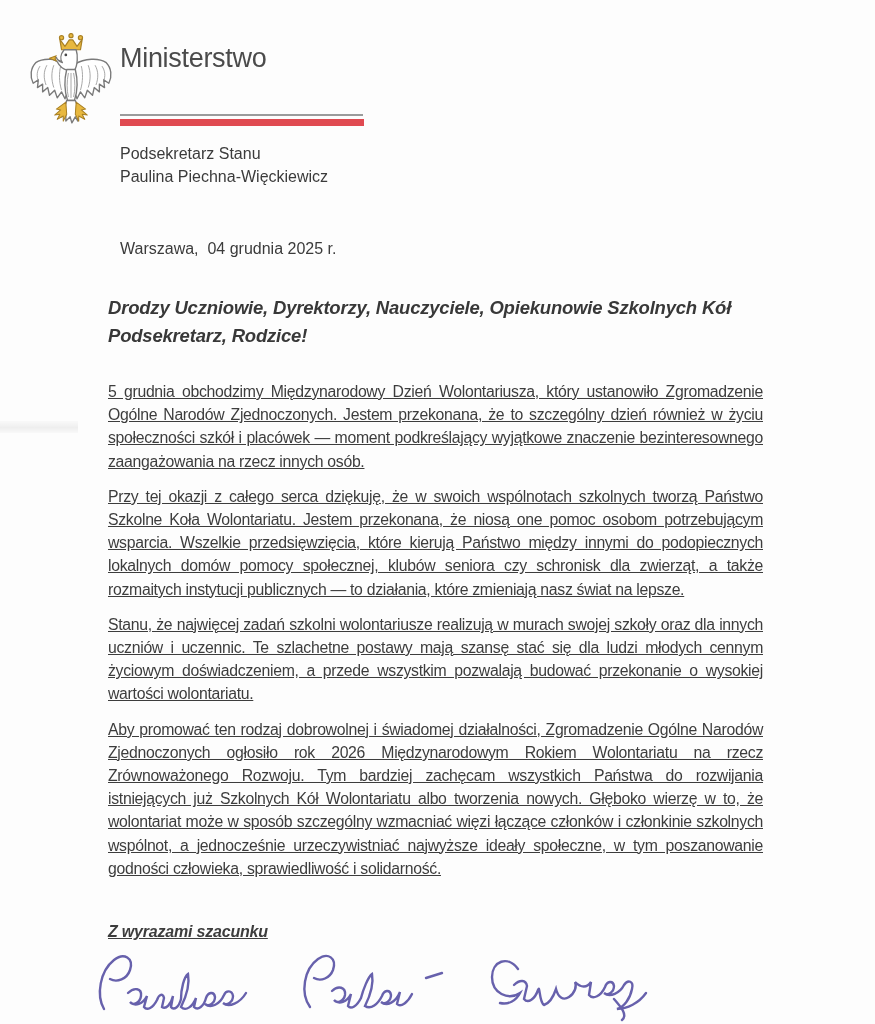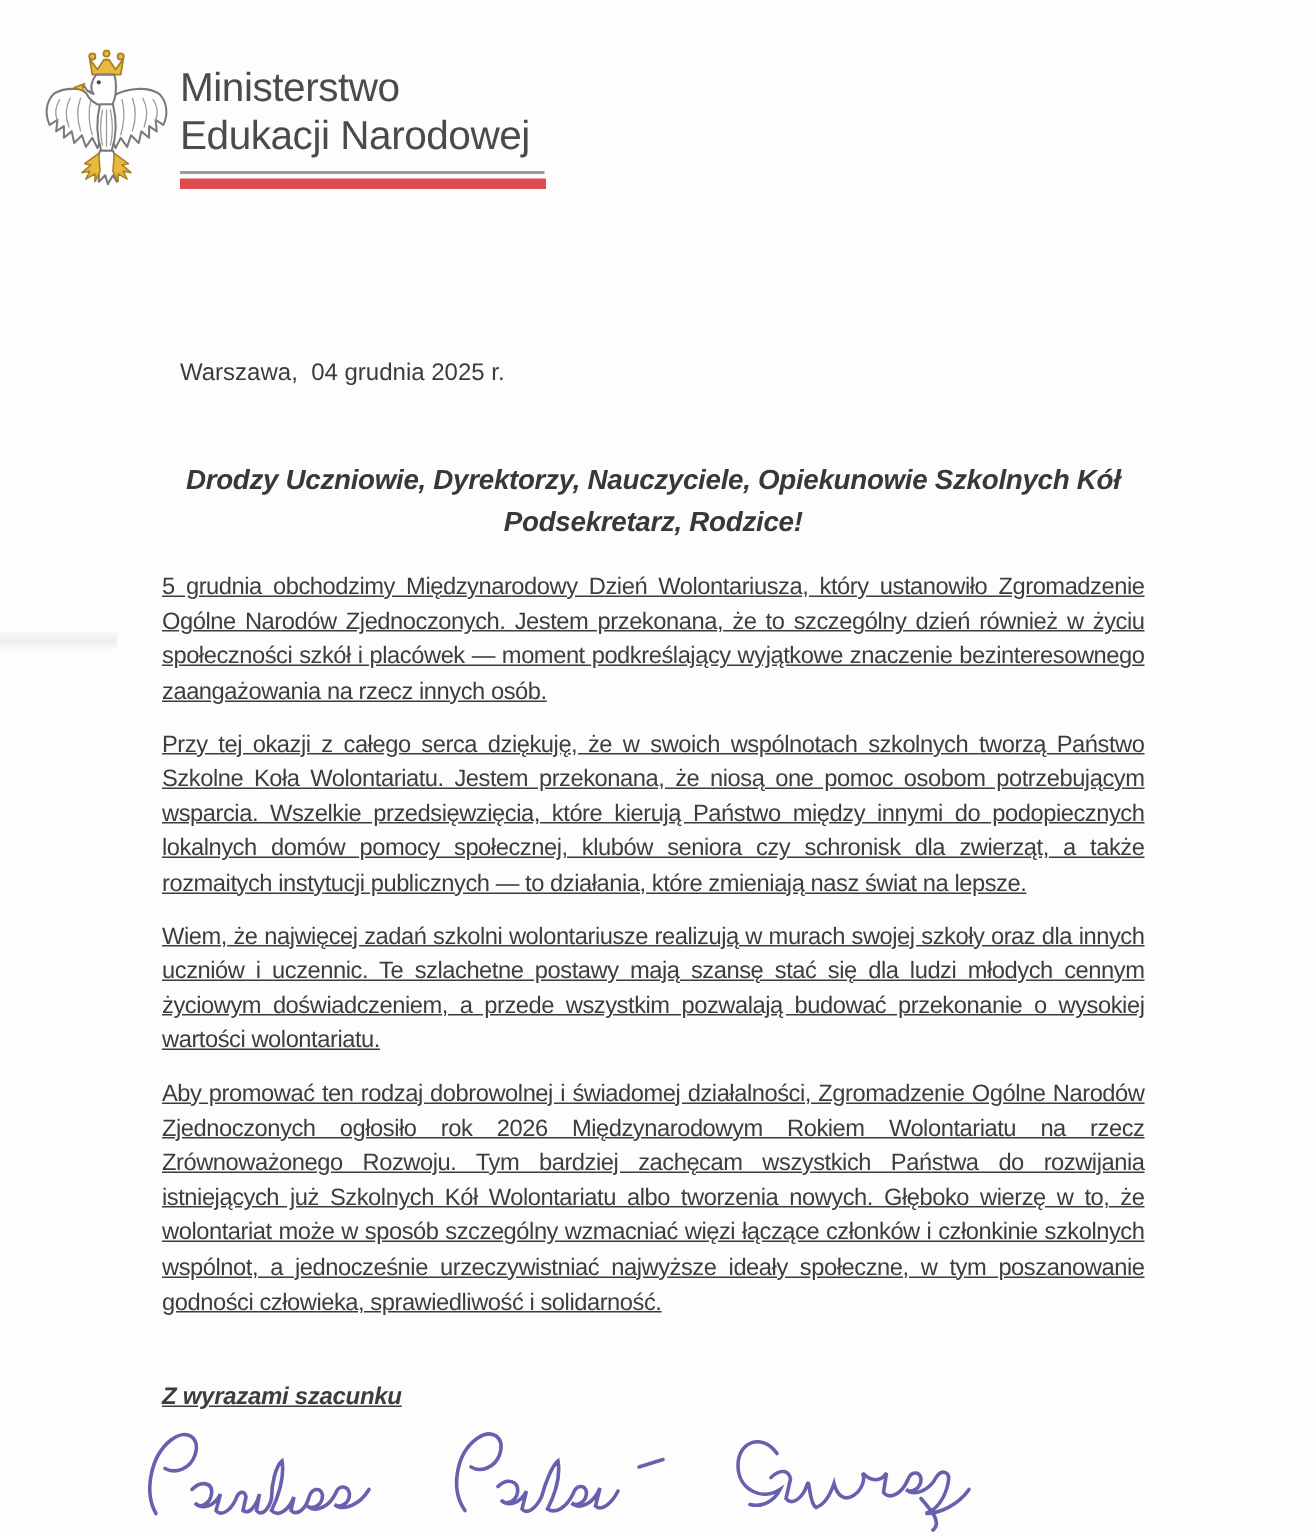--- a/index.html
+++ b/index.html
@@ -34,22 +34,22 @@
     position:absolute; left:120px; top:142px;
     font-size:16px; line-height:23px; color:#3b3b3b;
   }
   .official span { display:block; white-space:nowrap; }
   
   .dateline {
     position:absolute; left:120px; top:240px;
     font-size:16px; color:#3b3b3b; white-space:pre;
   }
   .salutation {
-    position:absolute; left:108px; top:306px; width:655px;
-    text-align:center; font-weight:bold; font-style:italic;
+    position:absolute; left:108px; top:294px; width:655px;
+    text-align:left; font-weight:bold; font-style:italic;
     font-size:18.5px; line-height:28px; color:#383838;
     letter-spacing:-0.2px;
   }
   .salutation span { display:block; white-space:nowrap; }
   .letter-body {
     position:absolute; left:108px; top:380px; width:655px;
     font-size:15.8px; line-height:23.2px; letter-spacing:-0.3px;
     color:#3d3d3d; text-align:justify;text-decoration:underline;
   }
   .letter-body p { margin:0 0 12px 0; }
@@ -108,38 +108,41 @@
         <g fill="#e8b83f" stroke="#a98125" stroke-width="1.2">
           <path d="M44,80 L33,88 L38,89 L31,95 L37,94 L34,100 L41,96 L41,102 L45,94 Z"></path>
           <path d="M56,80 L67,88 L62,89 L69,95 L63,94 L66,100 L59,96 L59,102 L55,94 Z"></path>
         </g>
       </g>
     </svg>
   </div>
 
   <div class="ministry-name">
     <span>Ministerstwo</span>
-    <span>Edukacji Narodowej</span>
   </div>
 
   <div class="divider-gray"></div>
   <div class="divider-red"></div>
 
+  <div class="official">
+    <span>Podsekretarz Stanu</span>
+    <span>Paulina Piechna-Więckiewicz</span>
+  </div>
 
   <div class="dateline">Warszawa,  04 grudnia 2025 r.</div>
 
   <div class="salutation">
     <span>Drodzy Uczniowie, Dyrektorzy, Nauczyciele, Opiekunowie Szkolnych Kół</span>
     <span>Podsekretarz, Rodzice!</span>
   </div>
 
   <div class="letter-body">
     <p>5 grudnia obchodzimy Międzynarodowy Dzień Wolontariusza, który ustanowiło Zgromadzenie Ogólne Narodów Zjednoczonych. Jestem przekonana, że to szczególny dzień również w życiu społeczności szkół i placówek — moment podkreślający wyjątkowe znaczenie bezinteresownego zaangażowania na rzecz innych osób.</p>
     <p>Przy tej okazji z całego serca dziękuję, że w swoich wspólnotach szkolnych tworzą Państwo Szkolne Koła Wolontariatu. Jestem przekonana, że niosą one pomoc osobom potrzebującym wsparcia. Wszelkie przedsięwzięcia, które kierują Państwo między innymi do podopiecznych lokalnych domów pomocy społecznej, klubów seniora czy schronisk dla zwierząt, a także rozmaitych instytucji publicznych — to działania, które zmieniają nasz świat na lepsze.</p>
-    <p>Wiem, że najwięcej zadań szkolni wolontariusze realizują w murach swojej szkoły oraz dla innych uczniów i uczennic. Te szlachetne postawy mają szansę stać się dla ludzi młodych cennym życiowym doświadczeniem, a przede wszystkim pozwalają budować przekonanie o wysokiej wartości wolontariatu.</p>
+    <p>Stanu, że najwięcej zadań szkolni wolontariusze realizują w murach swojej szkoły oraz dla innych uczniów i uczennic. Te szlachetne postawy mają szansę stać się dla ludzi młodych cennym życiowym doświadczeniem, a przede wszystkim pozwalają budować przekonanie o wysokiej wartości wolontariatu.</p>
     <p>Aby promować ten rodzaj dobrowolnej i świadomej działalności, Zgromadzenie Ogólne Narodów Zjednoczonych ogłosiło rok 2026 Międzynarodowym Rokiem Wolontariatu na rzecz Zrównoważonego Rozwoju. Tym bardziej zachęcam wszystkich Państwa do rozwijania istniejących już Szkolnych Kół Wolontariatu albo tworzenia nowych. Głęboko wierzę w to, że wolontariat może w sposób szczególny wzmacniać więzi łączące członków i członkinie szkolnych wspólnot, a jednocześnie urzeczywistniać najwyższe ideały społeczne, w tym poszanowanie godności człowieka, sprawiedliwość i solidarność.</p>
 
     <div class="closing">Z wyrazami szacunku</div>
 
     <svg class="signature" viewBox="0 0 560 86" role="img" aria-label="Paulina Piechna-Więckiewicz">
       <g fill="none" stroke="#5b54a6" stroke-width="2.4" stroke-linecap="round" opacity="0.92">
 
         <path d="M10,62 C2,48 6,24 20,13 C30,5 40,11 36,23 C33,32 23,36 16,32"></path>
         <path d="M34,46 C40,40 48,41 47,49 C46,56 39,59 36,55 C41,60 49,57 53,49 L50,60 C53,64 59,61 63,53 C65,47 69,46 70,51 L68,60 C72,63 77,57 79,49 L77,60 C80,64 85,60 87,52 C87,42 90,30 94,27 C96,38 91,52 87,60 C92,65 99,59 102,51 L100,60 C104,64 110,59 112,51 C114,45 120,44 121,50 C121,56 115,60 111,57 C117,62 126,57 130,48 C132,43 138,43 139,49 C139,55 133,59 129,56 C135,61 146,56 152,46"></path>
 

